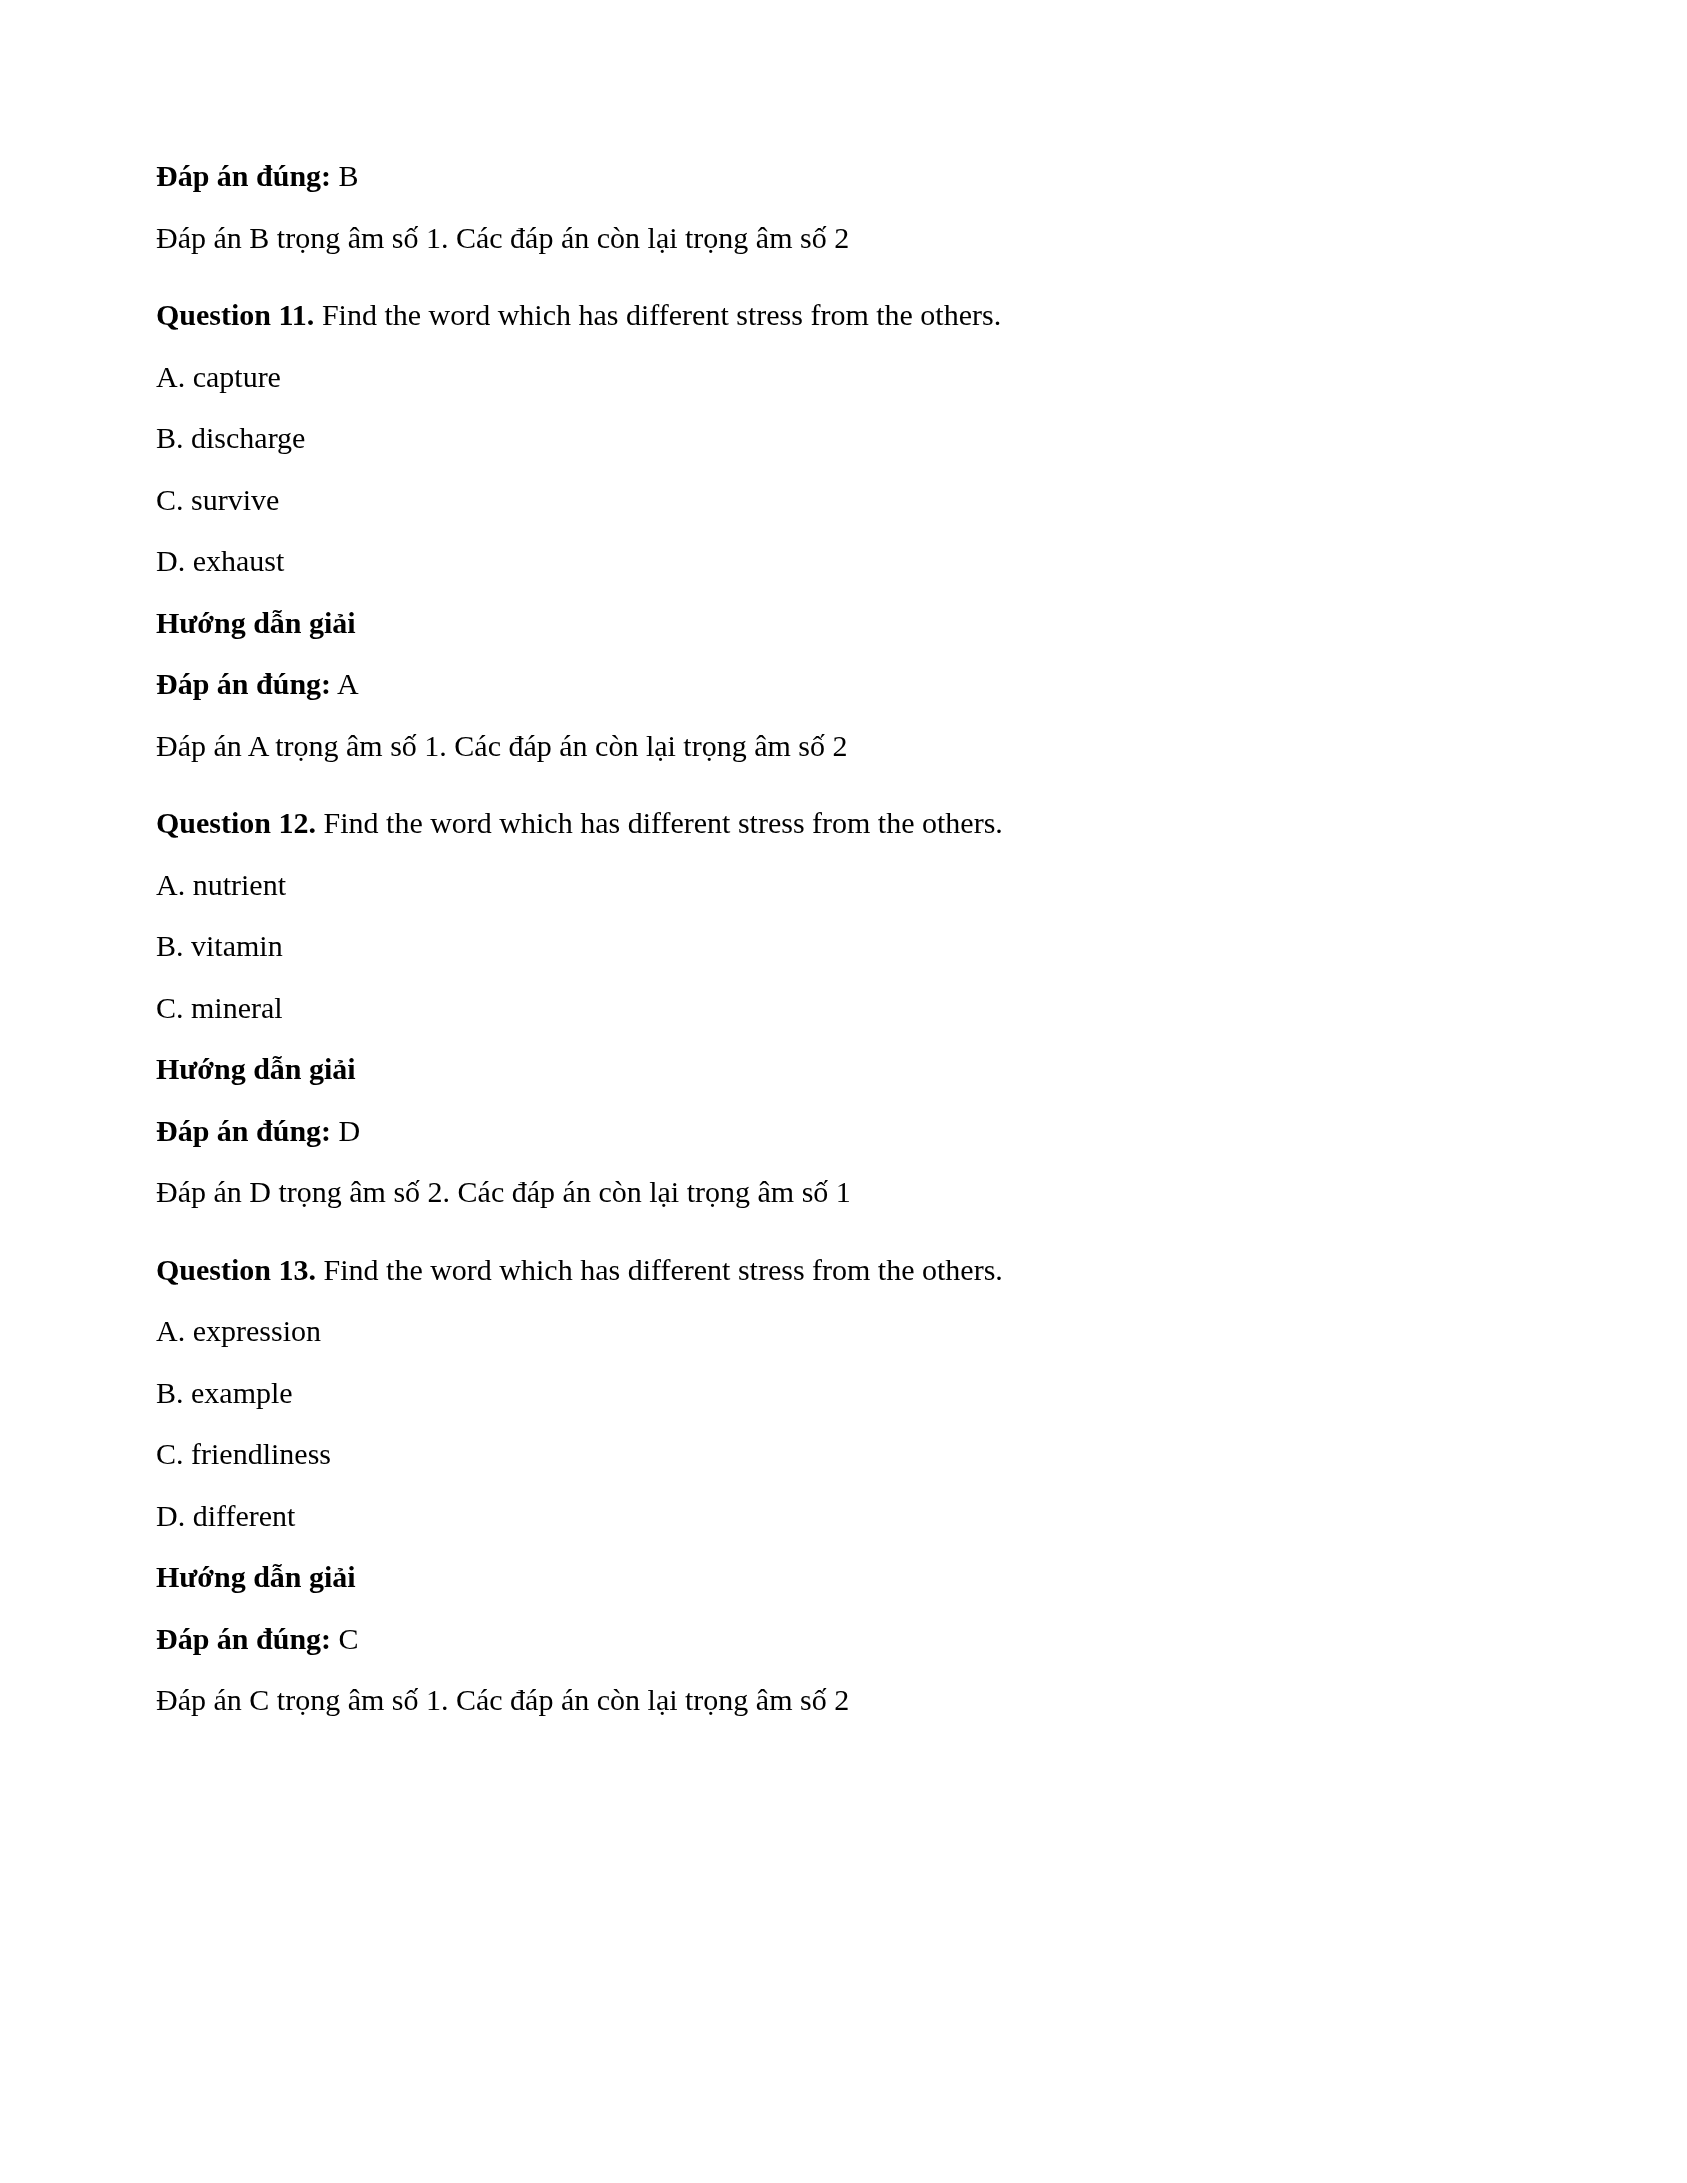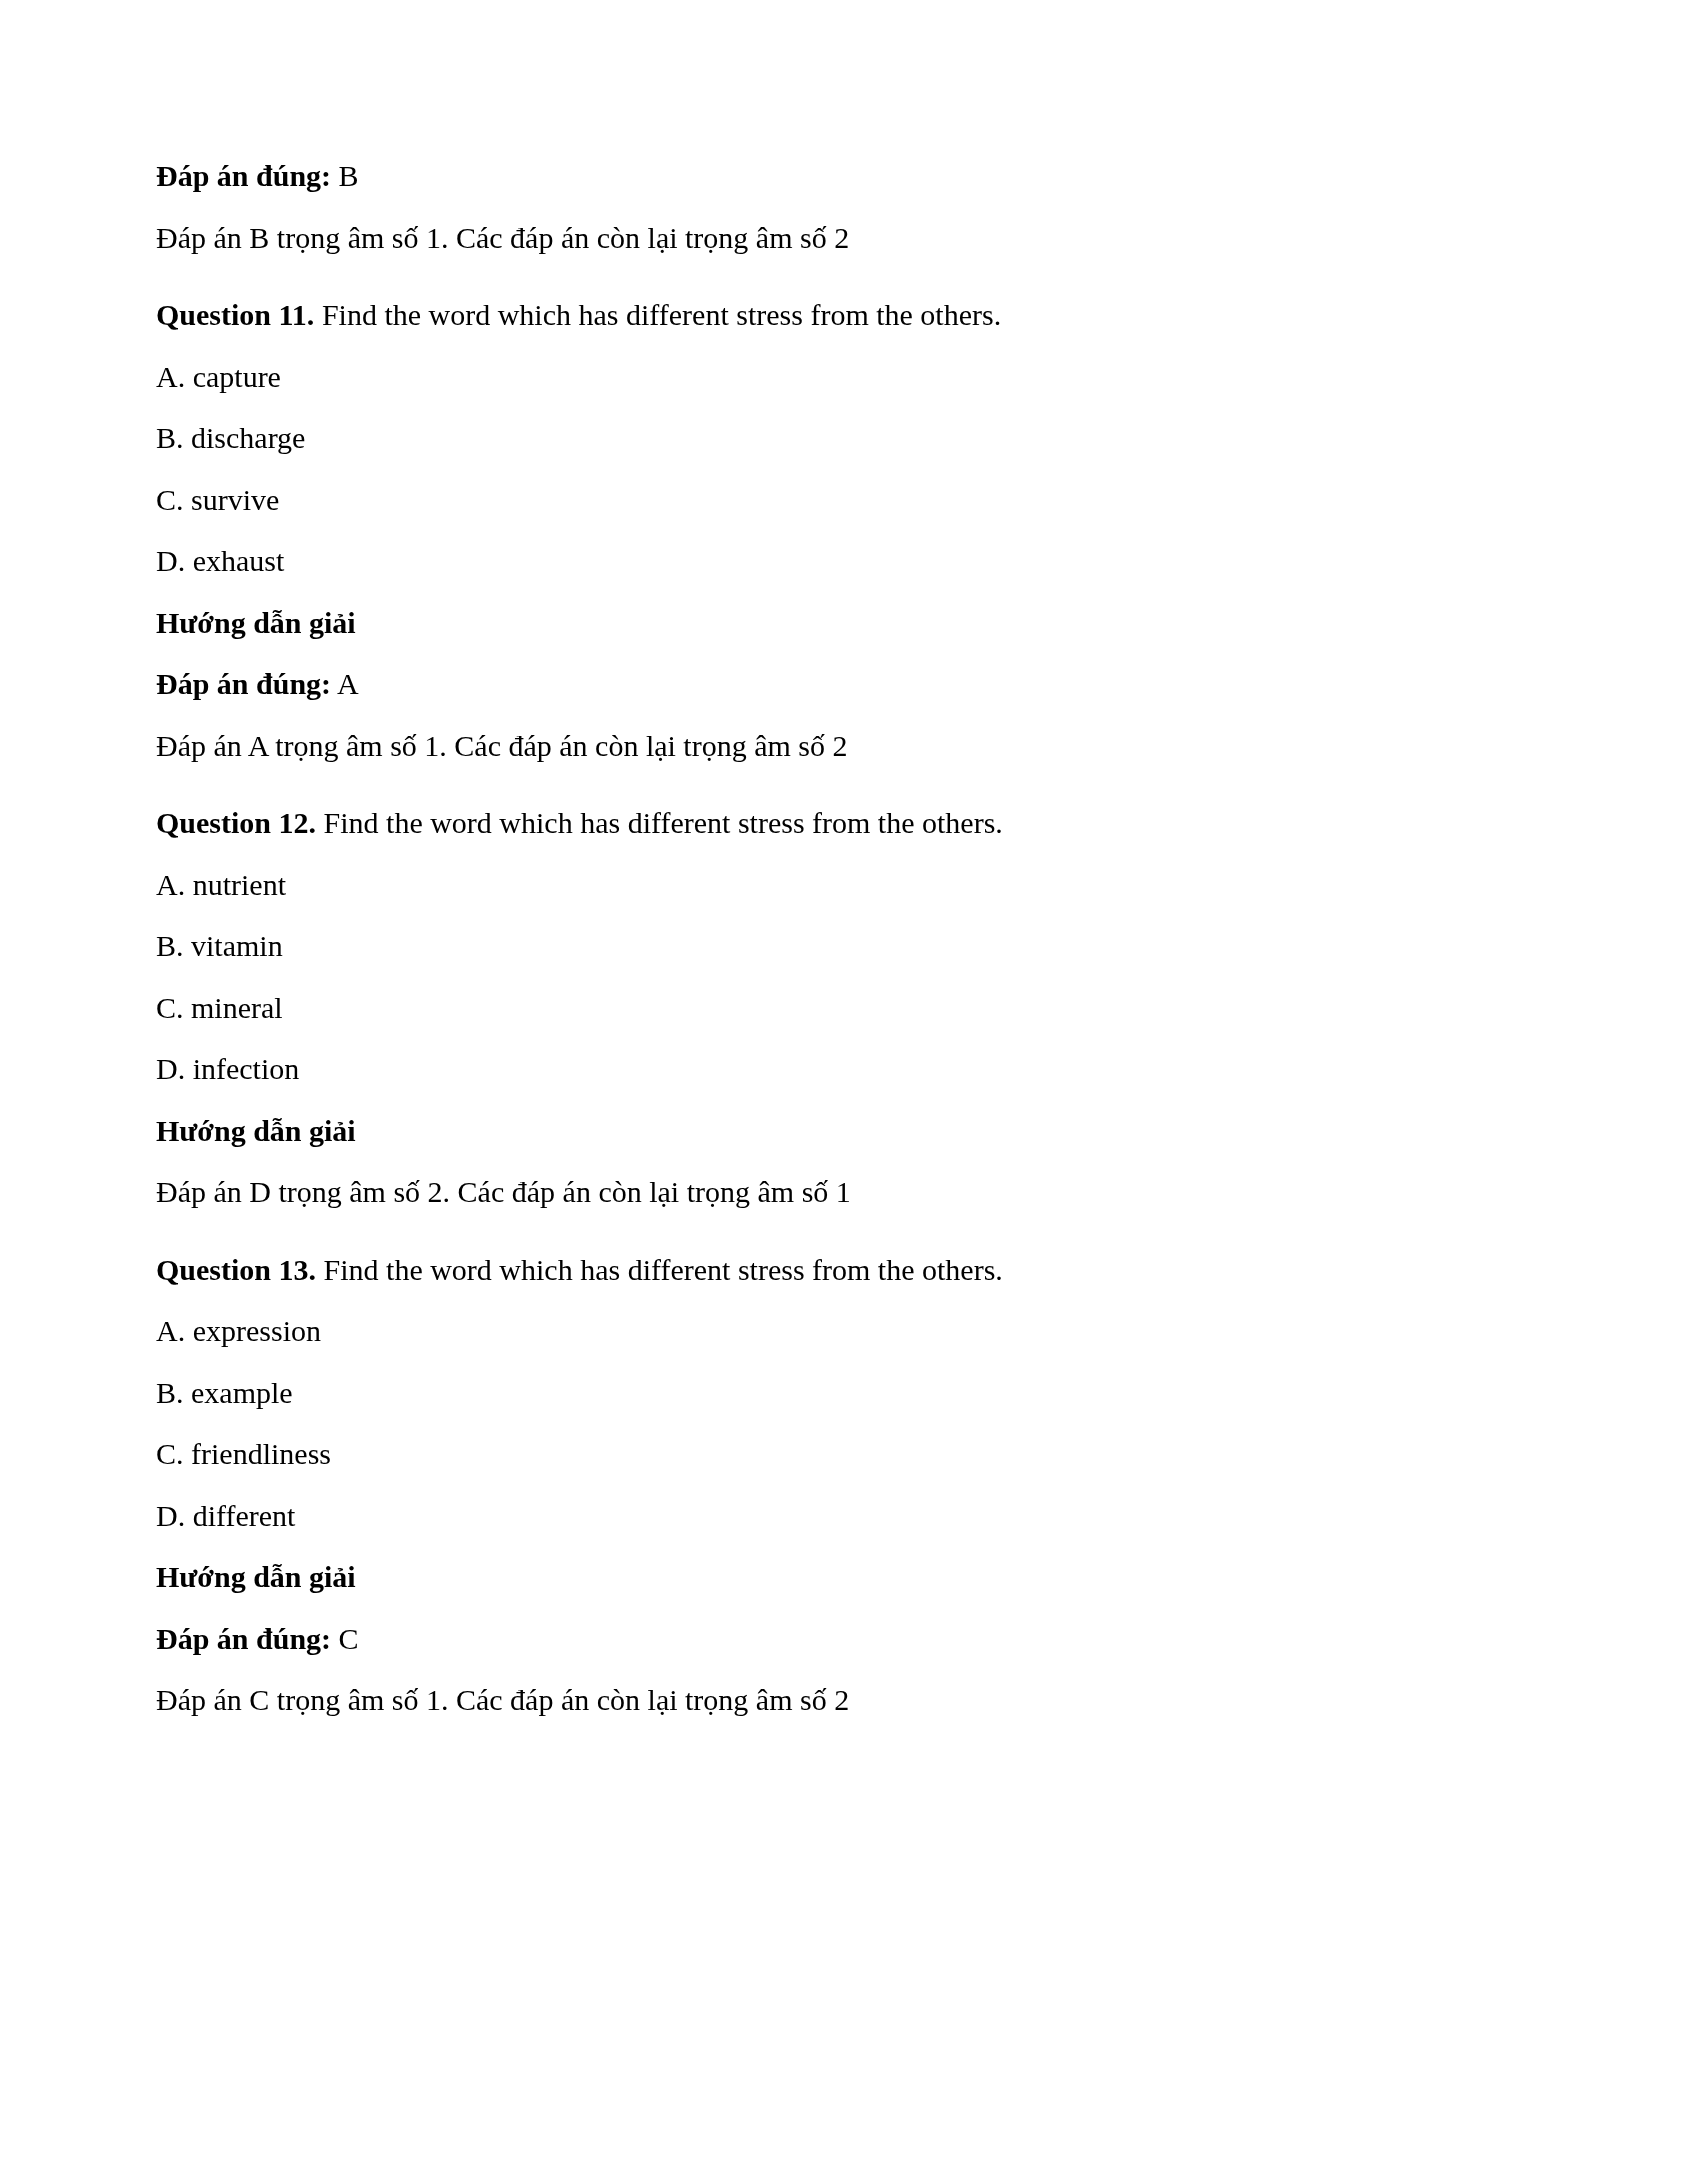--- a/index.html
+++ b/index.html
@@ -65,22 +65,25 @@
   </section>
 
   <section class="question-block">
     <p>
       <b>Question 12.</b>
       <span>Find the word which has different stress from the others.</span>
     </p>
     <p>A. nutrient</p>
     <p>B. vitamin</p>
     <p>C. mineral</p>
-    <p>D. infection</p>
     <p class="bold">Hướng dẫn giải</p>
+    <p>
+      <b>Đáp án đúng:</b>
+      <span>D</span>
+    </p>
     <p>Đáp án D trọng âm số 2. Các đáp án còn lại trọng âm số 1</p>
   </section>
 
   <section class="question-block">
     <p>
       <b>Question 13.</b>
       <span>Find the word which has different stress from the others.</span>
     </p>
     <p>A. expression</p>
     <p>B. example</p>

